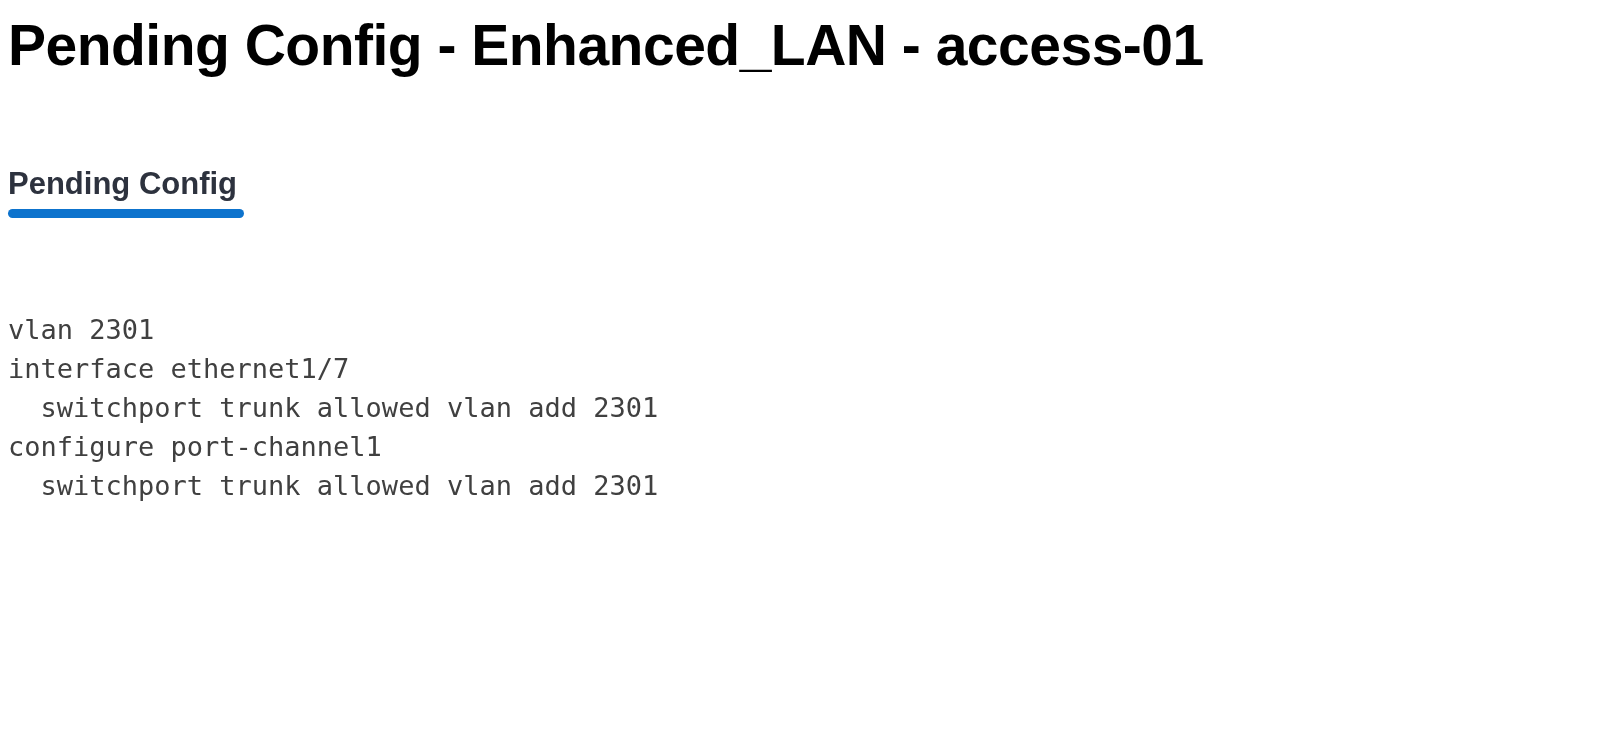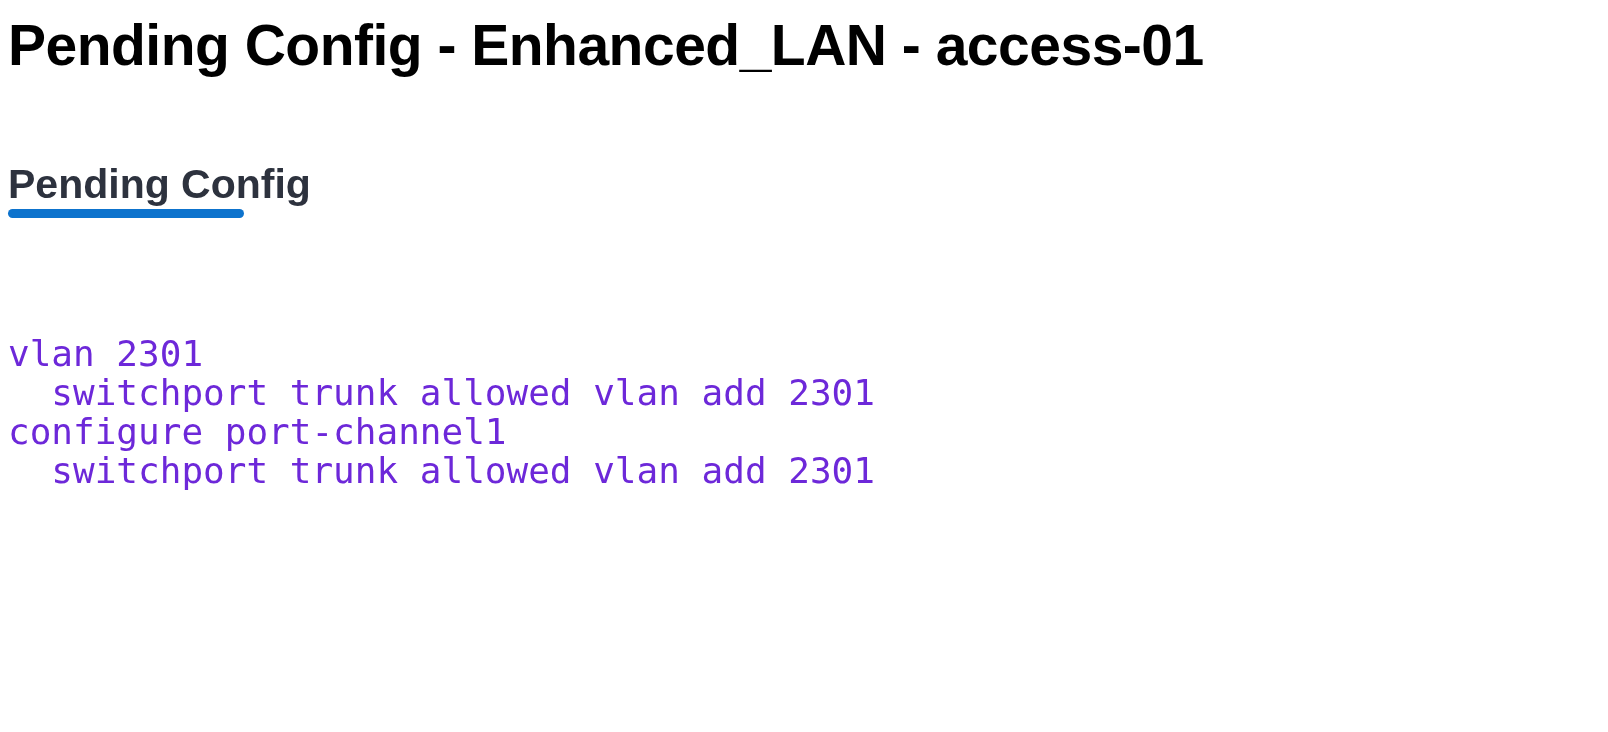--- a/index.html
+++ b/index.html
@@ -29,39 +29,39 @@
     white-space: nowrap;
   }
   .tab-bar {
     margin-top: 85px;
   }
   .tab {
     display: inline-block;
     cursor: pointer;
   }
   .tab-label {
-    font-size: 41px;
+    font-size: 31px;
     line-height: 38px;
     font-weight: 700;
     color: #2d323e;
     white-space: nowrap;
   }
   .tab-underline {
     margin-top: 6px;
     width: 236px;
     height: 9px;
     border-radius: 5px;
     background: #0d73cd;
   }
   .config-block {
-    margin-top: 116px;
+    margin-top: 92px;
     font-family: "DejaVu Sans Mono", monospace;
-    font-size: 36px;
+    font-size: 27px;
     line-height: 39px;
-    color: #6d28d9;
+    color: #404040;
   }
   .config-line {
     white-space: pre;
   }
 </style>
 </head>
 <body>
 
 <div class="page">
 
@@ -69,18 +69,19 @@
 
   <div class="tab-bar">
     <div class="tab">
       <div class="tab-label">Pending Config</div>
       <div class="tab-underline"></div>
     </div>
   </div>
 
   <div class="config-block">
     <div class="config-line">vlan 2301</div>
+    <div class="config-line">interface ethernet1/7</div>
     <div class="config-line">  switchport trunk allowed vlan add 2301</div>
     <div class="config-line">configure port-channel1</div>
     <div class="config-line">  switchport trunk allowed vlan add 2301</div>
   </div>
 
 </div>
 
 </body></html>

